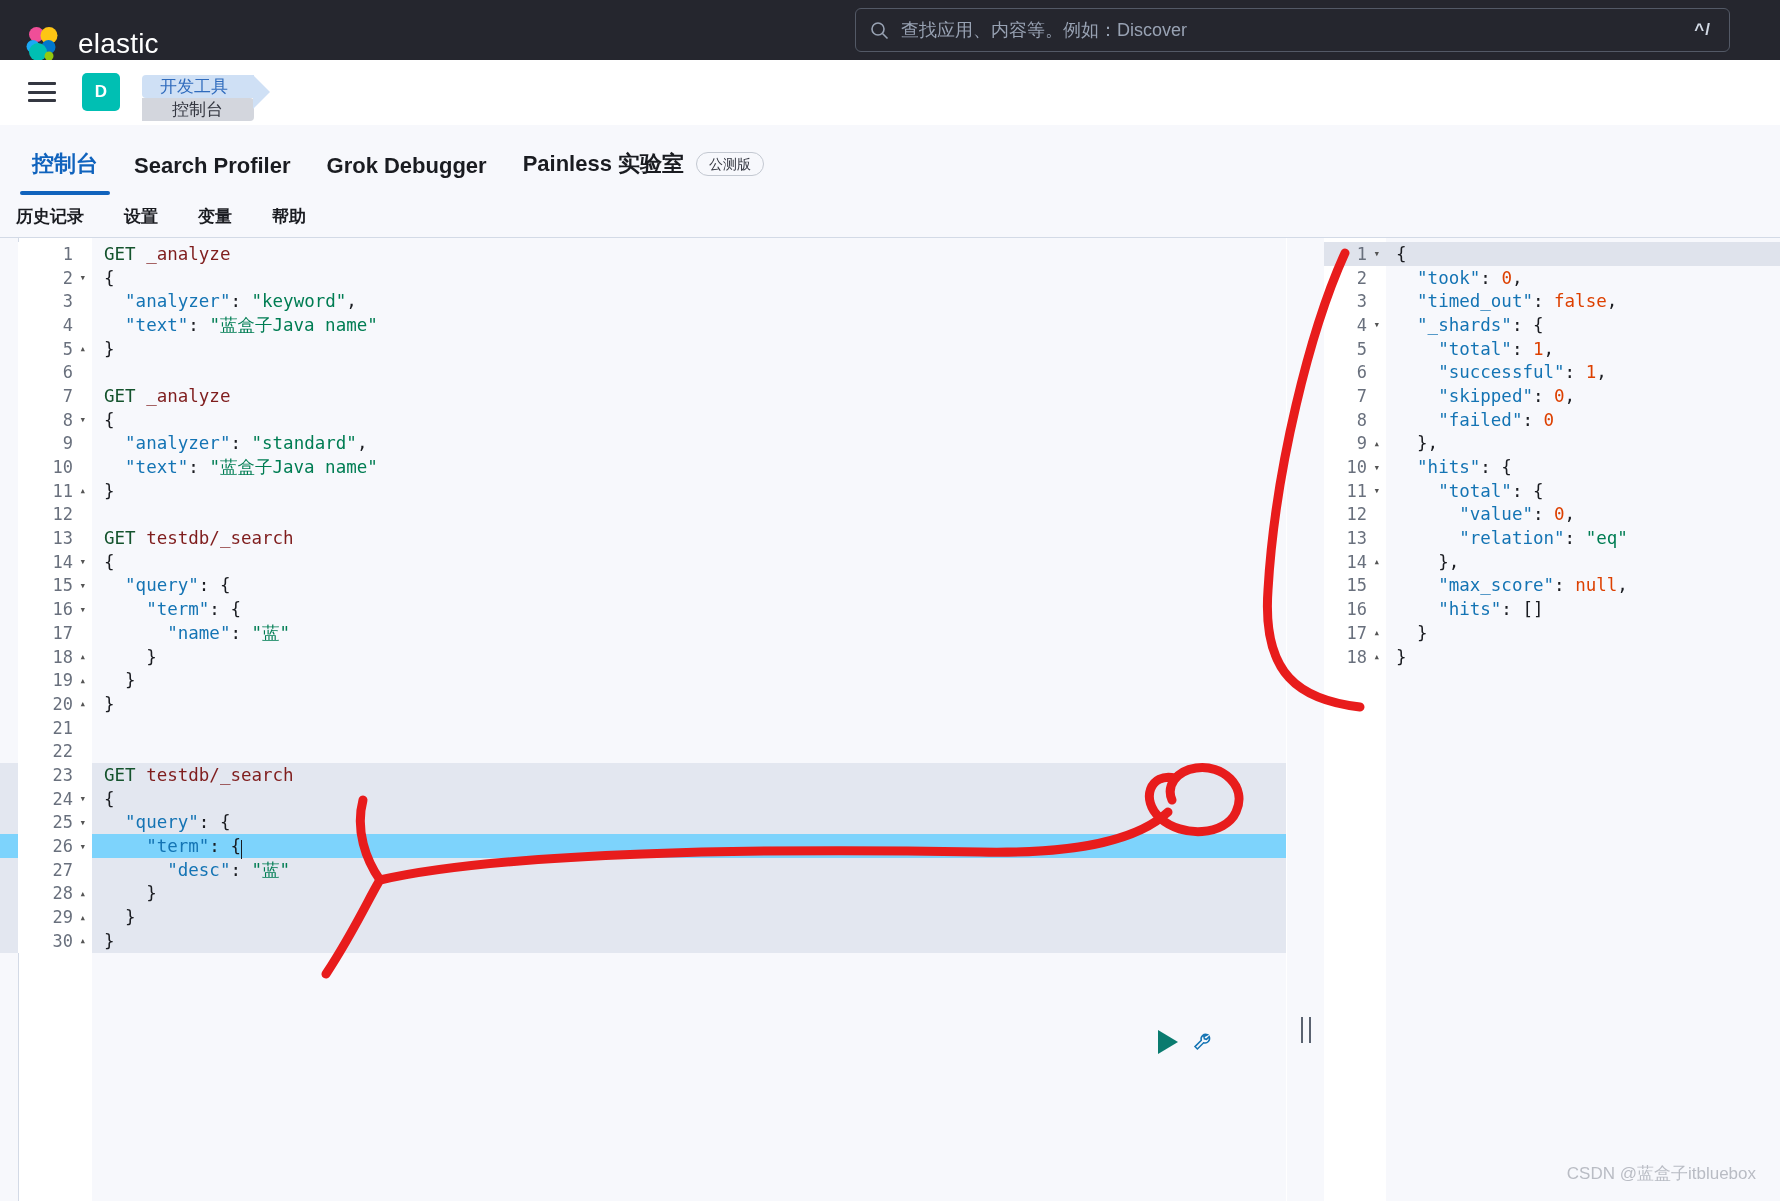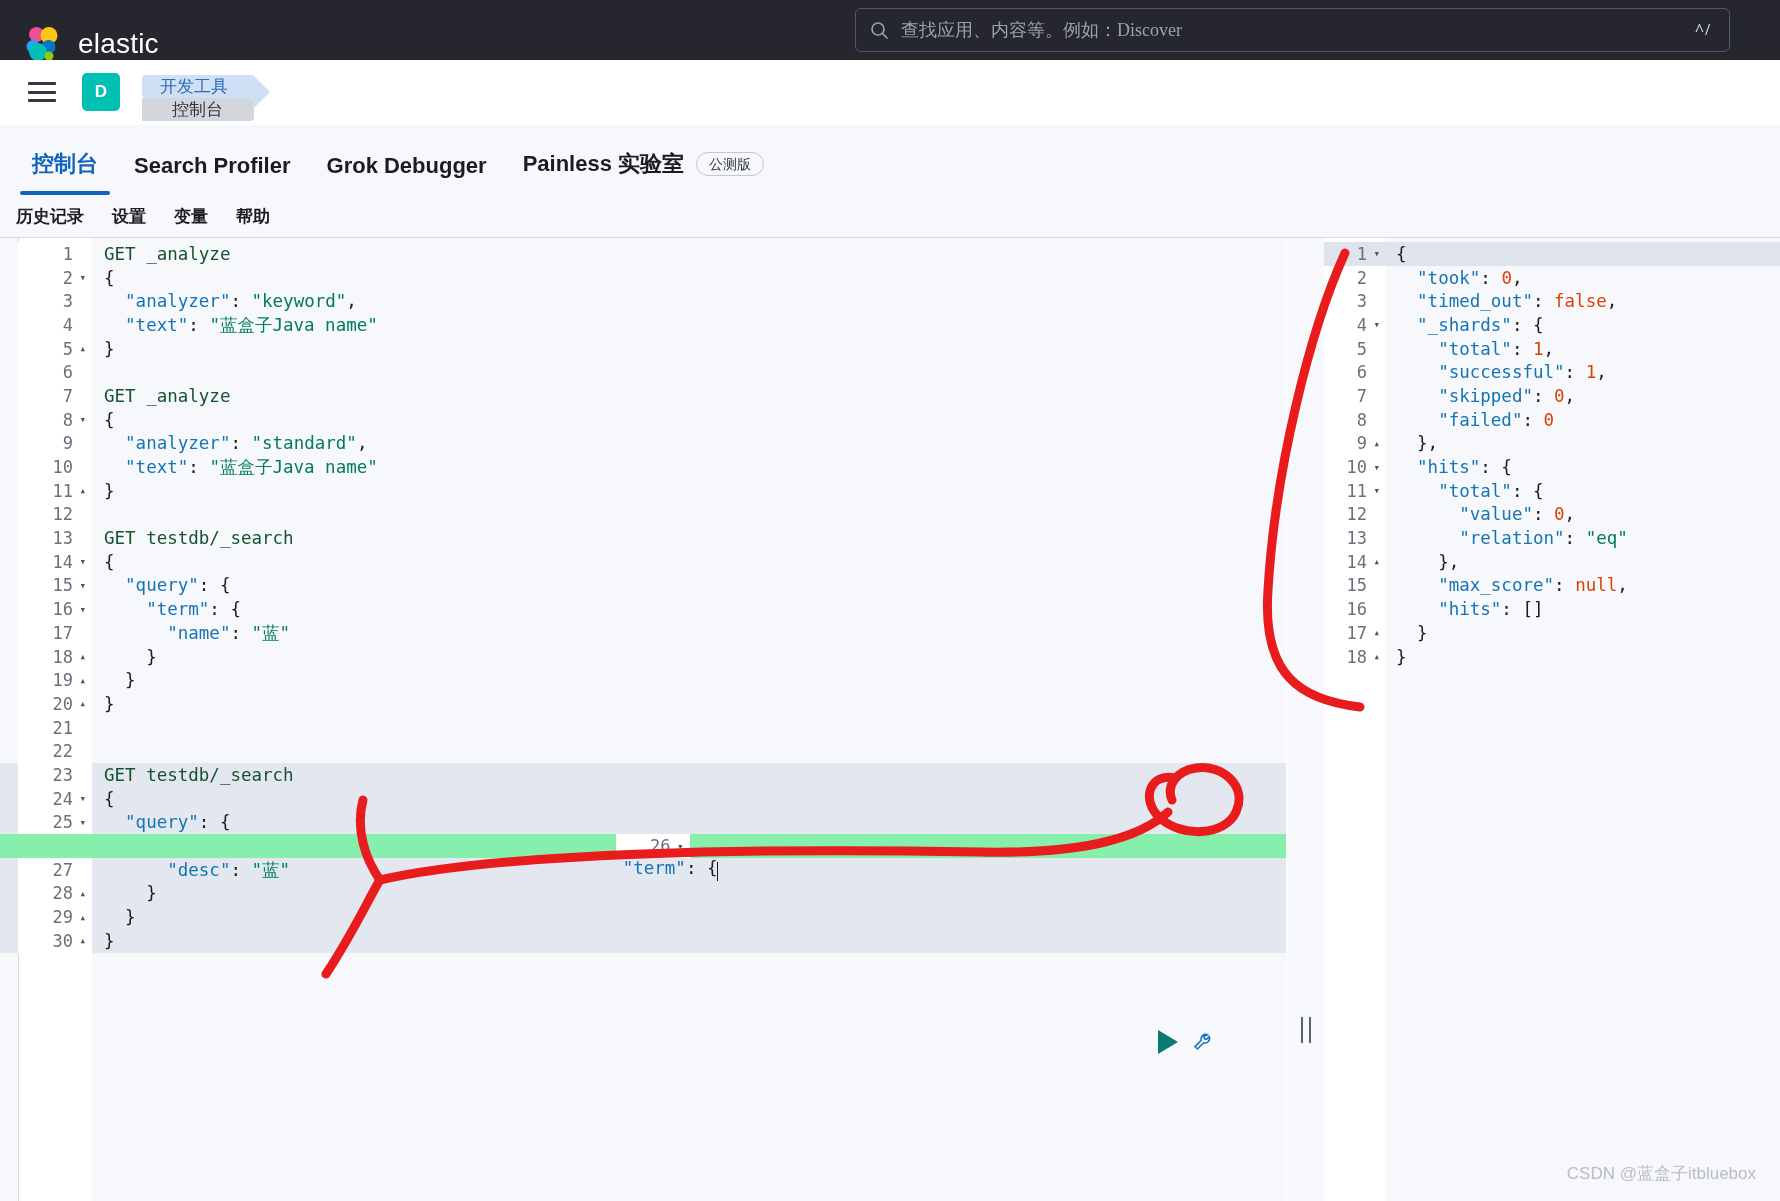--- a/index.html
+++ b/index.html
@@ -23,21 +23,21 @@
     margin-left: 22px;
     margin-top: 28px;
   }
   .elastic-logo { width: 42px; height: 42px; position: relative; }
   .brand-name {
     color: #ffffff; font-size: 28px; letter-spacing: .2px;
     font-family: "Liberation Sans", sans-serif;
   }
   .search-wrap {
     position: absolute; left: 855px; top: 8px;
-    width: 875px; height: 44px; font-family: Liberation Serif, serif;
+    width: 875px; height: 44px;
   }
   .search-box {
     width: 100%; height: 100%;
     background: #25262e;
     border: 1px solid #535966;
     border-radius: 6px;
     display: flex; align-items: center;
     padding: 0 14px;
   }
   .search-icon { width: 19px; height: 19px; flex: 0 0 auto; margin-right: 12px; }
@@ -120,21 +120,21 @@
     padding: 4px 12px; background: #f7f8fc;
     line-height: 1;
   }
 
   
   .subbar {
     position: absolute; left: 0; top: 195px;
     width: 1780px; height: 42px;
     background: #f7f8fc;
     display: flex; align-items: center;
-    padding-left: 16px; gap: 28px;
+    padding-left: 16px; gap: 40px;
   }
   .subbar-item {
     font-size: 17px; font-weight: bold; color: #1a1c21;
     cursor: pointer;
   }
 
   
   .editor-area {
     position: absolute; left: 0; top: 237px;
     width: 1780px; height: 964px;
@@ -164,36 +164,36 @@
   .code-lines {
     position: absolute; left: 0; top: 4px; width: 1287px;
   }
   .cl {
     display: flex; height: 23.7px; align-items: center;
     font-family: "DejaVu Sans Mono", monospace;
     font-size: 17.5px;
     white-space: pre;
   }
   .cl.hl-block { background: #e3e7f0; }
-  .cl.hl-active { background: #86efac; flex-direction: column; }
+  .cl.hl-active { background: #7dd3fc; }
   .ln {
     width: 74px; margin-left: 18px; flex: 0 0 auto;
     text-align: right; padding-right: 6px;
     color: #69707d; font-size: 17px;
     font-family: "DejaVu Sans Mono", monospace;
     display: flex; align-items: center; justify-content: flex-end; gap: 4px;
     background: #ffffff;
     height: 23.7px;
   }
   .fold { font-size: 11px; color: #555; width: 9px; display: inline-block; }
   .ctext { padding-left: 12px; flex: 1 1 auto; }
 
   
   .t-method { color: #14532d; font-weight: normal; }
-  .t-url    { color: #14532d; }
+  .t-url    { color: #7f1d1d; }
   .t-key    { color: #1474b4; }
   .t-str    { color: #007d53; }
   .t-punct  { color: #1a1c21; }
   .t-num    { color: #dd4000; }
   .t-bool   { color: #dd4000; }
   .t-null   { color: #dd4000; }
   .caret {
     display: inline-block; width: 1px; height: 19px; background: #1a1c21;
     vertical-align: middle; position: relative; top: 3px;
   }

